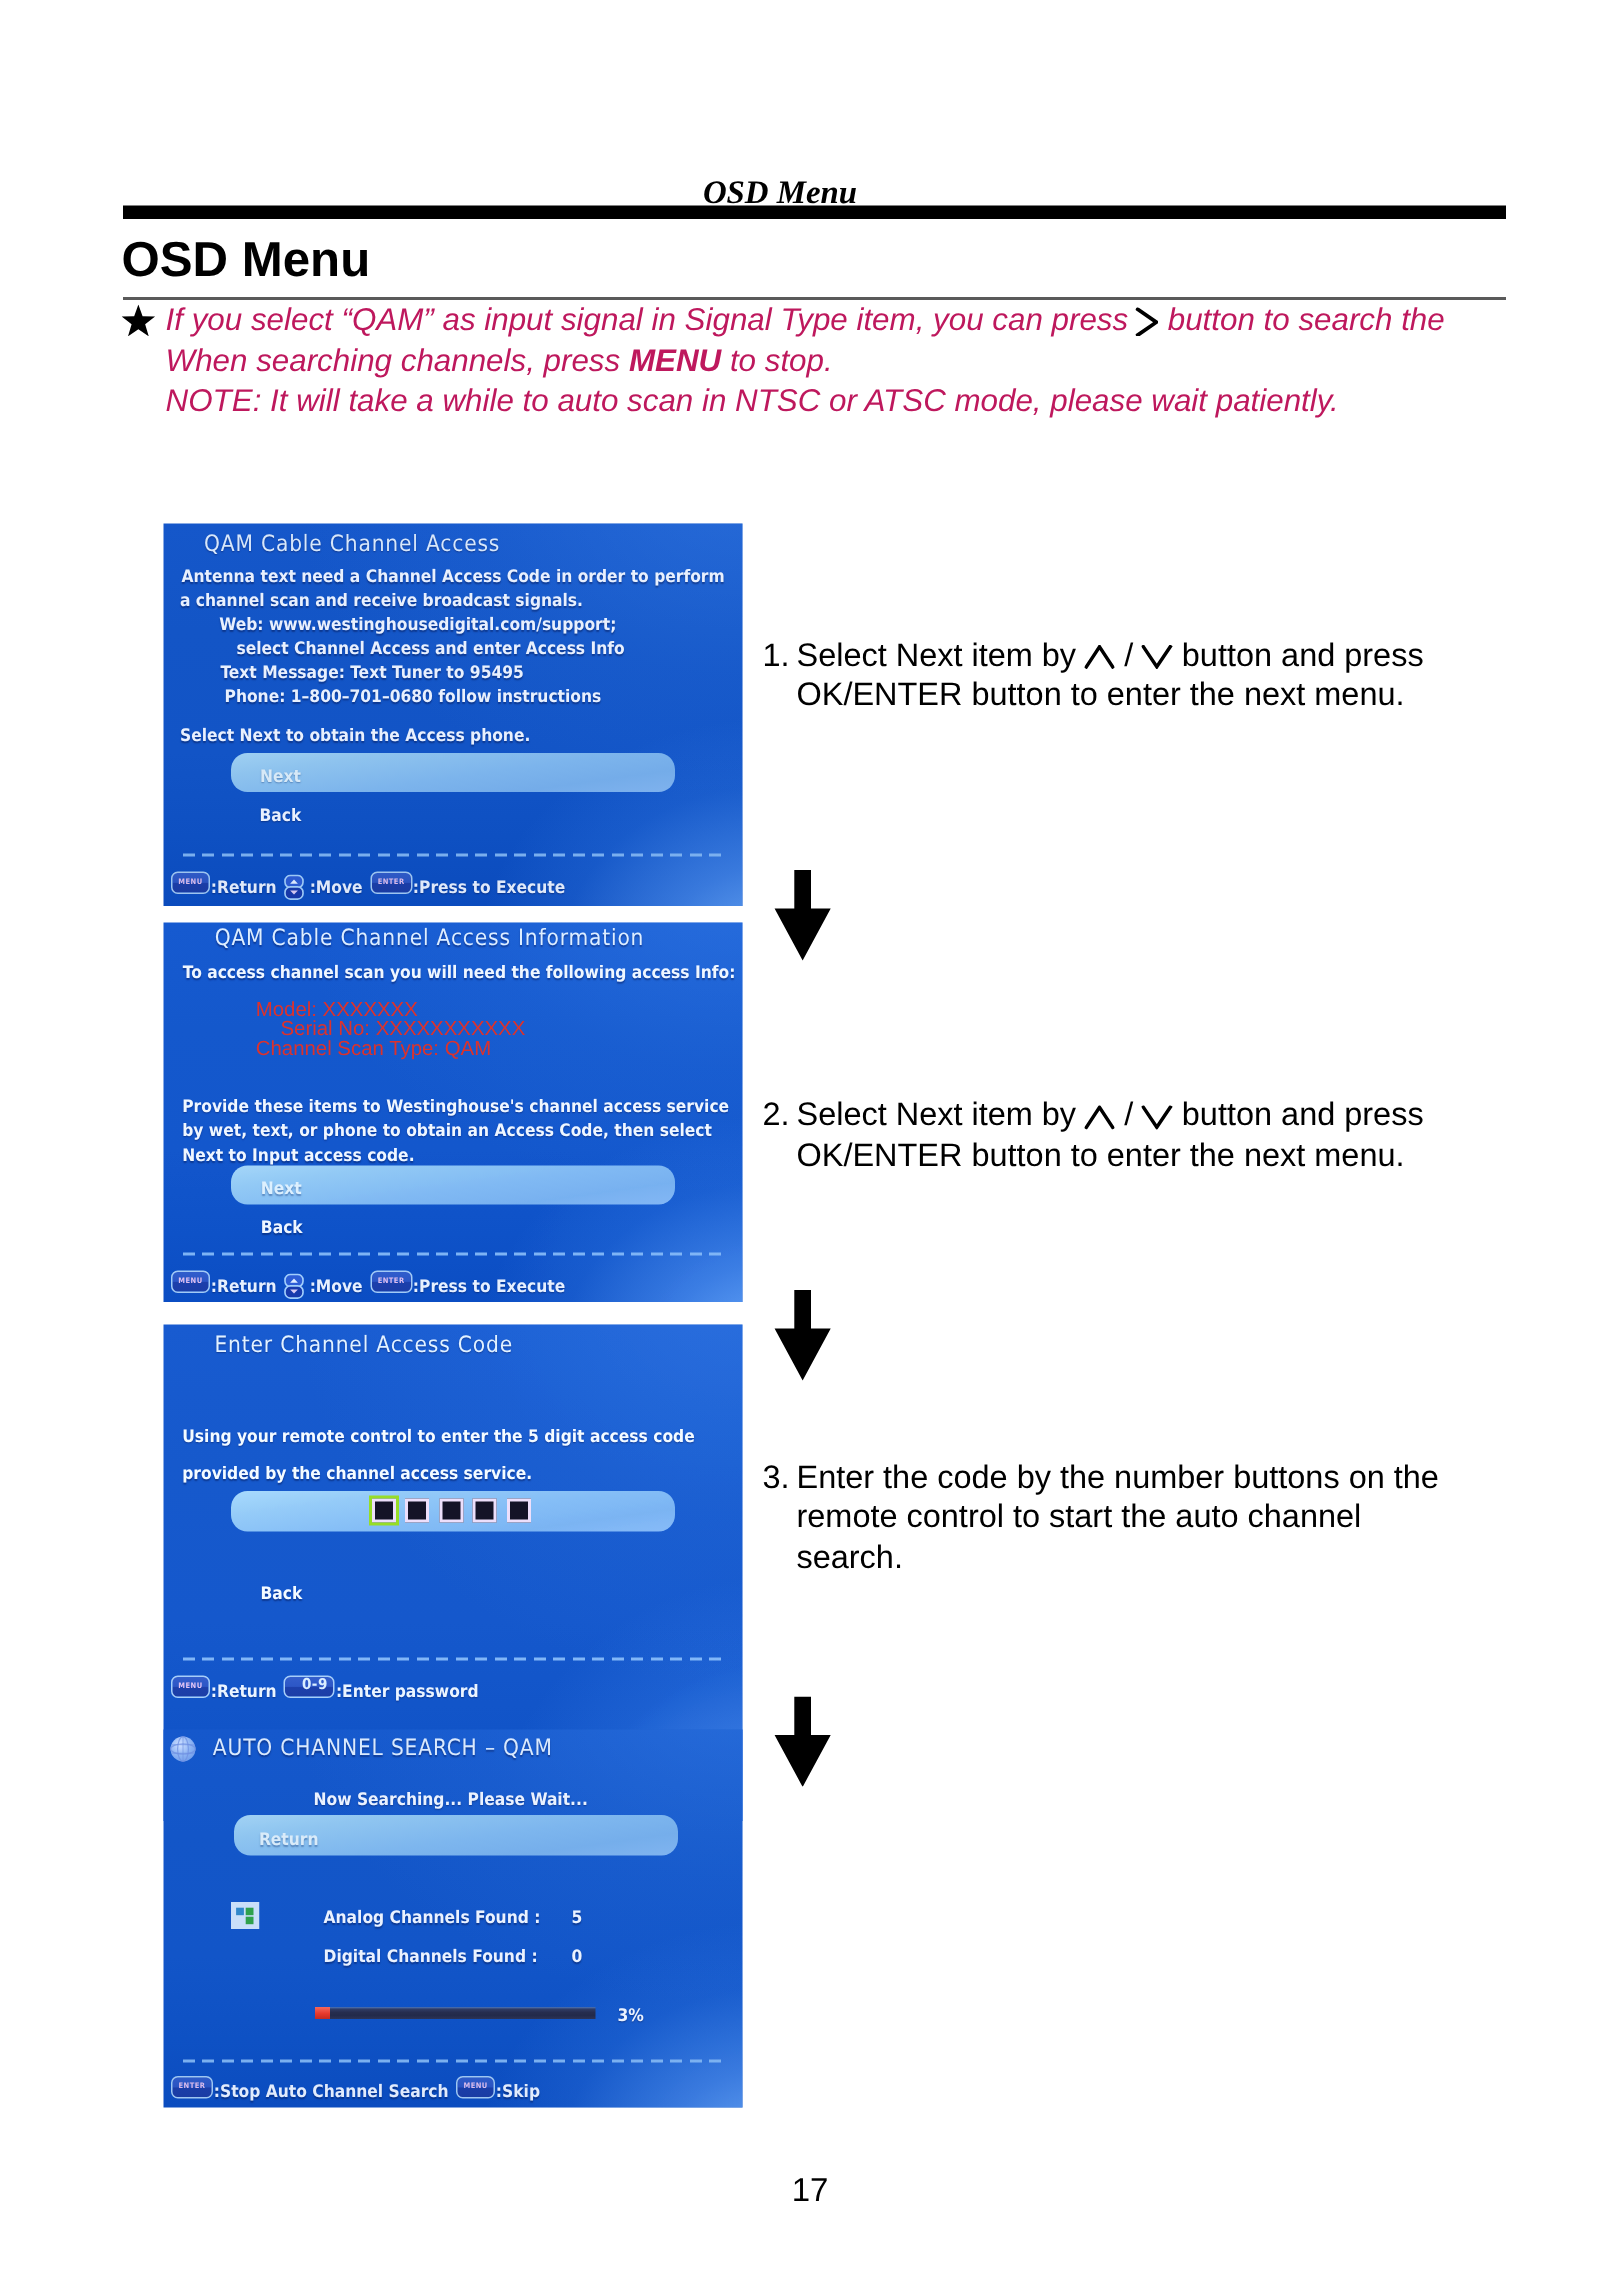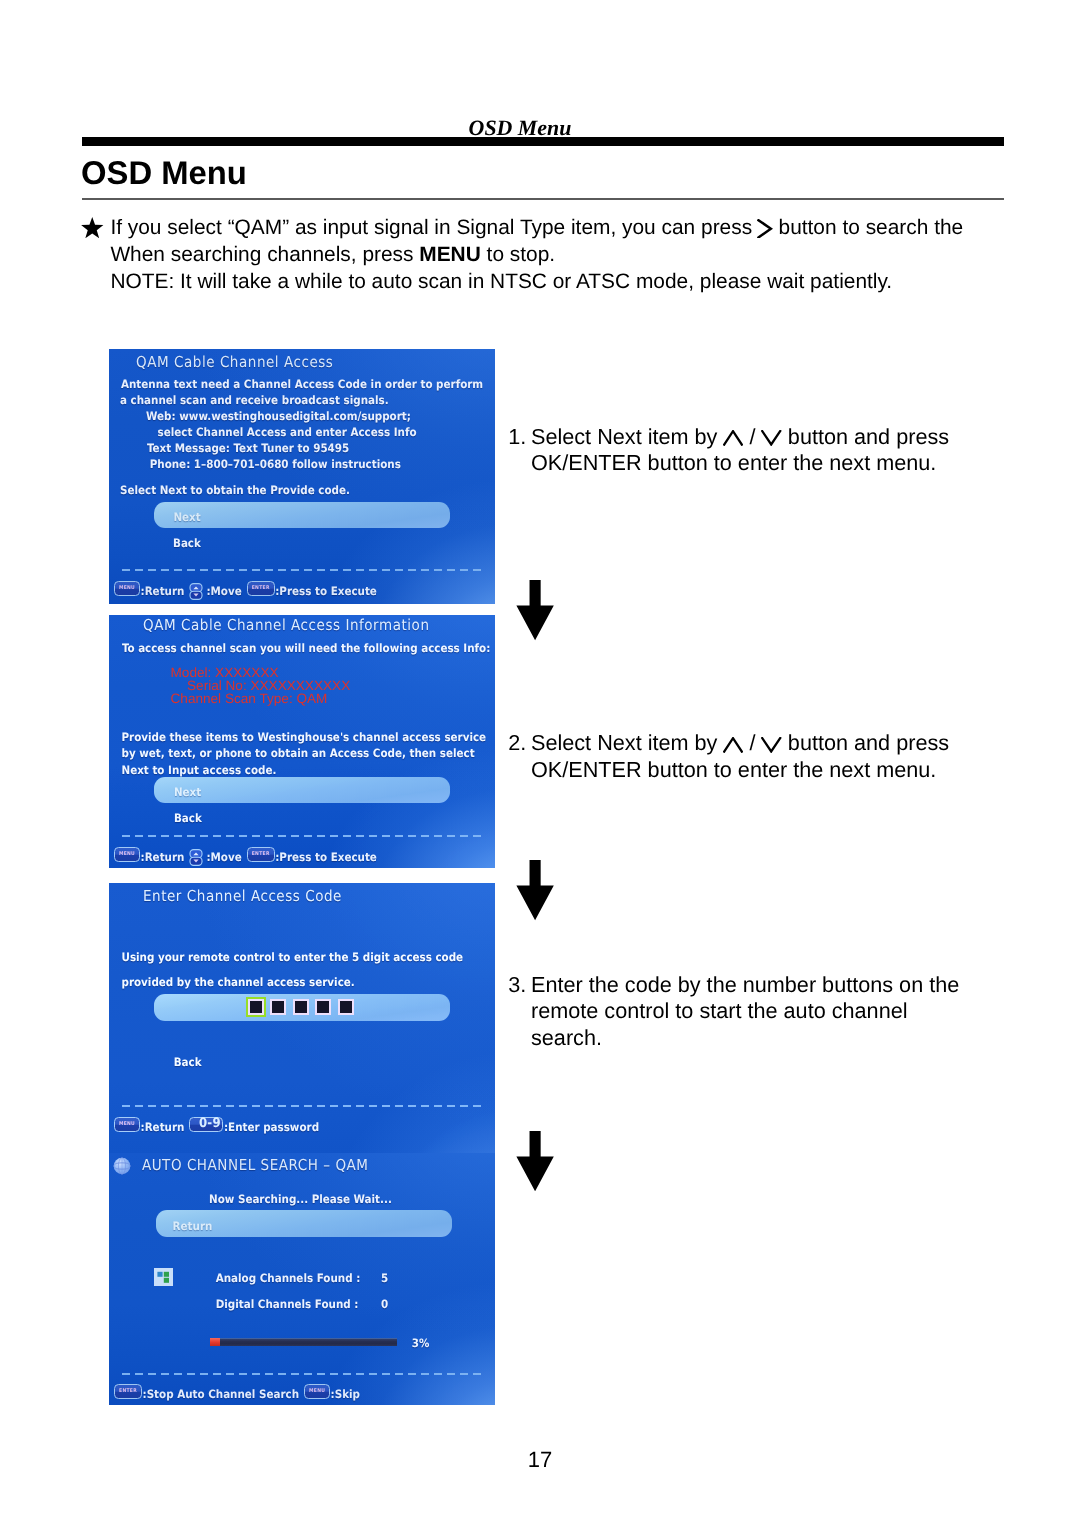--- a/index.html
+++ b/index.html
@@ -7,21 +7,21 @@
        -webkit-font-smoothing:antialiased;text-rendering:geometricPrecision;position:relative;overflow:hidden;}
   .page{position:absolute;inset:0;}
   
   .hdr-title{position:absolute;left:0;top:114.5px;width:1040px;text-align:center;
     font-family:"Liberation Serif",serif;font-weight:bold;font-style:italic;font-size:21.9px;line-height:26px;color:#000;}
   .hdr-rule{position:absolute;left:82px;top:137px;width:922px;height:9px;background:#000;}
   .h1{position:absolute;left:81px;top:155.5px;font-family:"Liberation Sans",sans-serif;
       font-weight:bold;font-size:32.8px;line-height:34px;color:#000;letter-spacing:0;}
   .h1-rule{position:absolute;left:82px;top:198px;width:922px;height:2px;background:#5a5a5a;}
   
-  .intro{position:absolute;left:84px;top:214px;width:930px;font-size:20.9px;line-height:27.2px;color:#000000;}
+  .intro{position:absolute;left:84px;top:200px;width:930px;font-size:20.9px;line-height:27.2px;color:#be185d;font-style:italic;}
   .star{position:absolute;left:-3px;top:2.8px;line-height:0;}
   .intro p{margin:0;padding:0 0 0 26.4px;white-space:nowrap;}
   .chev{display:inline-block;line-height:0;vertical-align:-4.2px;margin:0 6px 0 5px;}
   
   .step{position:absolute;font-size:21.65px;line-height:26.4px;color:#000;}
   .step .num{position:absolute;left:0;top:0;}
   .step .txt{display:block;padding-left:22.7px;white-space:nowrap;}
   .ud{display:inline-block;line-height:0;vertical-align:-2.4px;}
   
   .arrow{position:absolute;}
@@ -70,21 +70,21 @@
   .osd-foot{position:absolute;font-weight:bold;font-size:11.5px;line-height:14px;white-space:nowrap;
      display:flex;align-items:flex-end;color:#dfe9fa;}
   .keycap{display:inline-flex;align-items:center;justify-content:center;
      border:1.2px solid #9dc4ef;border-radius:4.5px;
      background:linear-gradient(180deg,#2f5ac6 0%,#2a53c0 48%,#1b3da6 54%,#1a3ba2 100%);
      color:#d7b9e8;font-size:5px;font-weight:bold;letter-spacing:.3px;
      height:12.5px;padding:0 3px 0.5px 3px;margin:0 0.5px 1px 0;text-shadow:none;
      position:relative;top:-1px;}
   .keycap.w-menu{width:18px;}
   .keycap.w-enter{width:20px;}
-  .keycap.w-digits{width:19px;font-size:13px;color:#cfe3f8;padding-left:10px;}
+  .keycap.w-digits{width:19px;font-size:10px;color:#cfe3f8;padding-left:10px;}
   .foot-gap{display:inline-block;width:5px;}
   .updown-key{display:inline-block;width:14px;height:17px;margin:0 3px 0 0;position:relative;top:2px;}
 </style>
 </head>
 <body>
 
 <div class="page">
 
   <div class="hdr-title">OSD Menu</div>
   <div class="hdr-rule"></div>
@@ -140,21 +140,21 @@
     </svg>
 
   <div class="osd" id="osd1">
     <div class="osd-title" style="left:27px;top:3.5px">QAM Cable Channel Access</div>
     <div class="osd-line" style="left:12px;top:27px">Antenna text need a Channel Access Code in order to perform</div>
     <div class="osd-line" style="left:11px;top:43px">a channel scan and receive broadcast signals.</div>
     <div class="osd-line" style="left:37.1px;top:59.2px">Web: www.westinghousedigital.com/support;</div>
     <div class="osd-line" style="left:48.6px;top:75.3px">select Channel Access and enter Access Info</div>
     <div class="osd-line" style="left:38px;top:91.2px">Text Message: Text Tuner to 95495</div>
     <div class="osd-line" style="left:40.7px;top:107.1px">Phone: 1–800–701–0680 follow instructions</div>
-    <div class="osd-line" style="left:11px;top:133.1px">Select Next to obtain the Provide code.</div>
+    <div class="osd-line" style="left:11px;top:133.1px">Select Next to obtain the Access phone.</div>
     <div class="osd-hl" style="left:45px;top:152.5px;width:296px;height:26.5px"></div>
     <div class="osd-item sel" style="left:64.4px;top:159.5px">Next</div>
     <div class="osd-item" style="left:64px;top:186px">Back</div>
     <div class="osd-dash" style="left:12.7px;top:220px;width:361px"></div>
     <div class="osd-foot" style="left:5px;top:232px">
       <span class="keycap w-menu">MENU</span>
         <span>:Return</span>
         <span class="foot-gap"></span>
         <span class="updown-key"><svg viewBox="0 0 14 17" width="14" height="17">
             <rect x="1" y="0.6" width="12" height="8.2" rx="3.6" fill="#2c5ad0" stroke="#9cc8f5" stroke-width="1.1"></rect>

